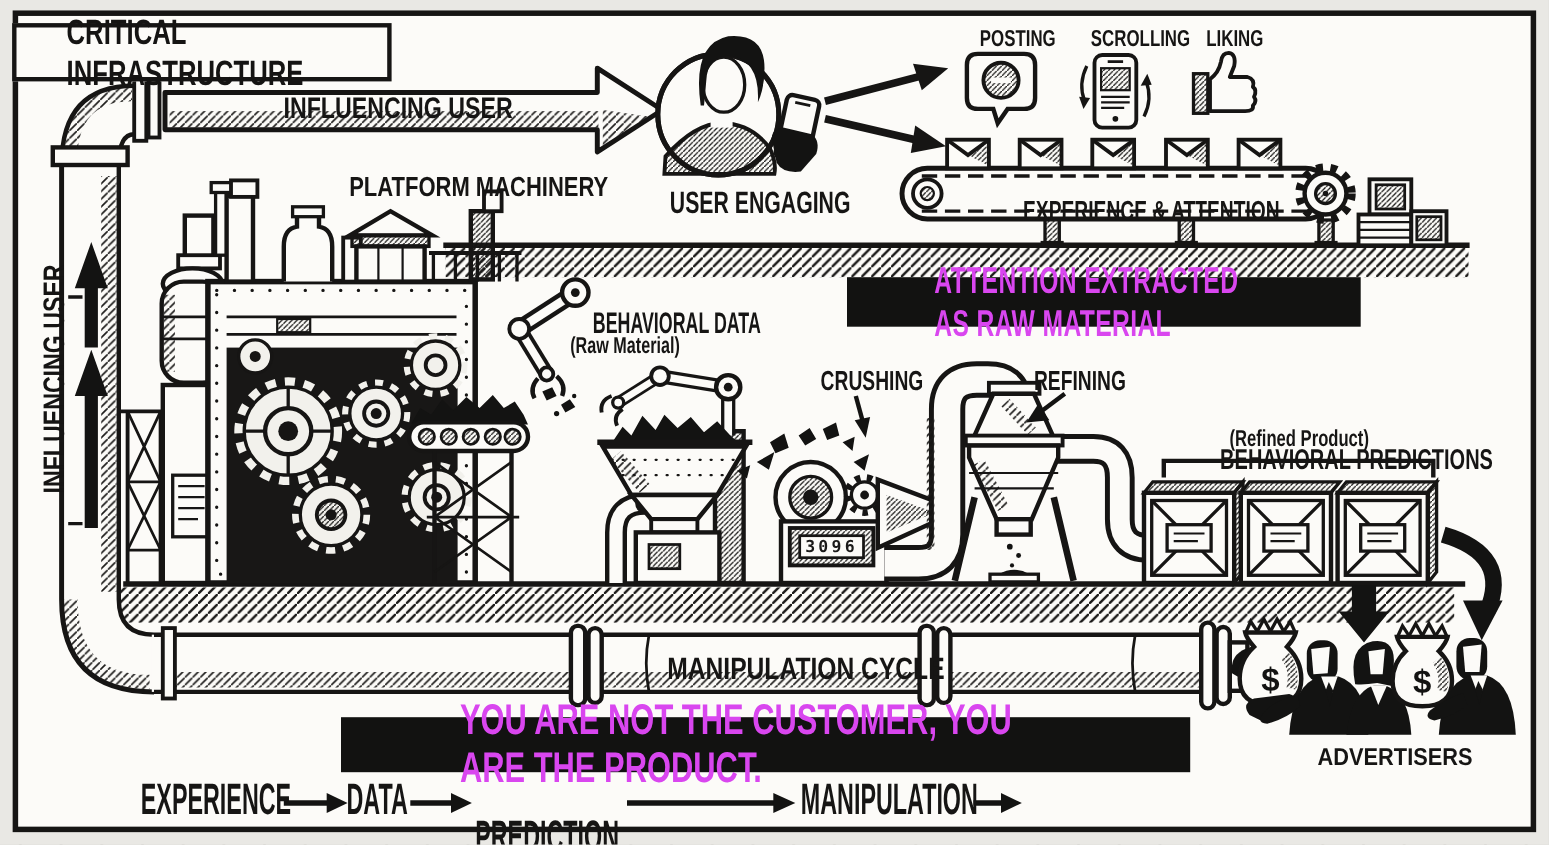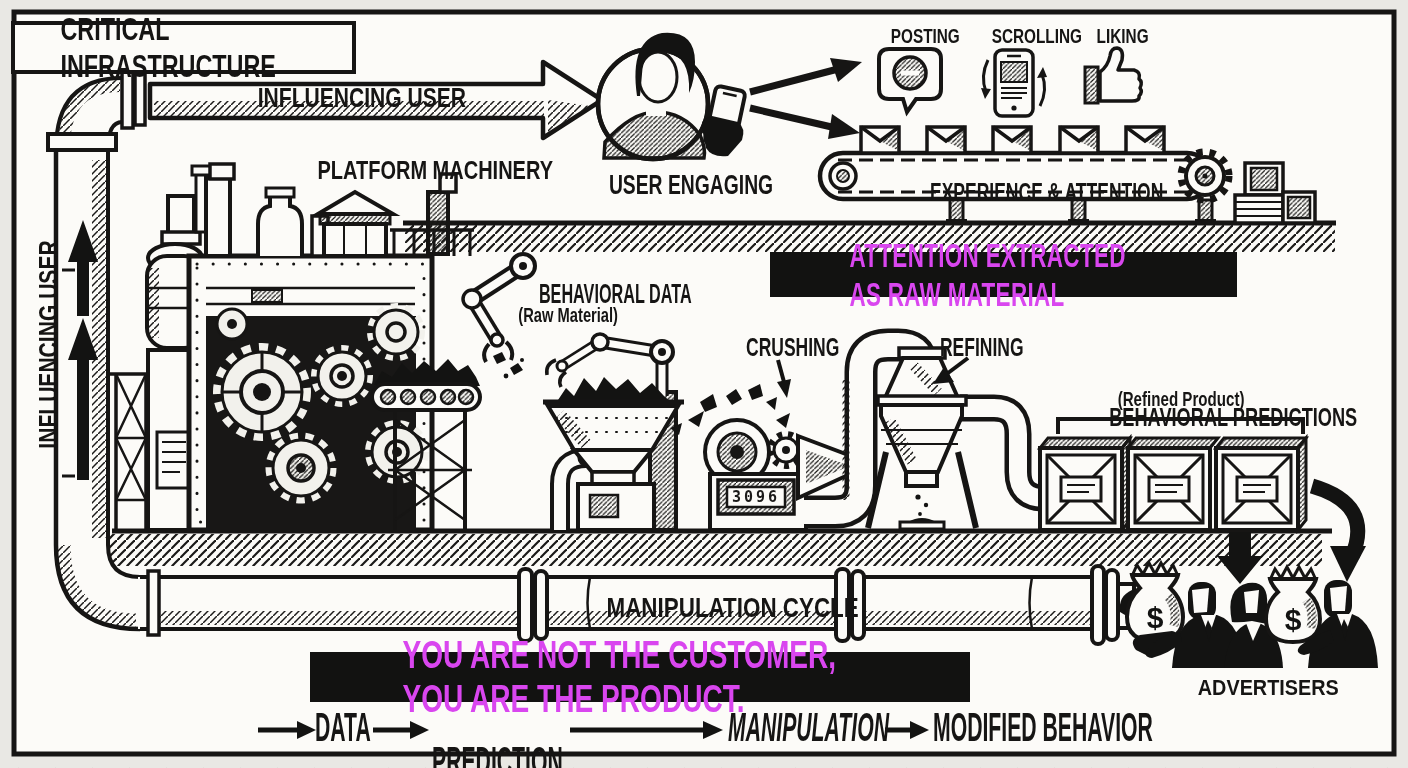--- a/index.html
+++ b/index.html
@@ -511,34 +511,34 @@
   <span class="cn" style="font-size:26px;transform:scaleX(.7);">BEHAVIORAL PREDICTIONS</span>
 </div>
 <div class="lbl" style="left:1056px;top:388px;width:250px;">
   <span class="cn" style="font-size:21px;transform:scaleX(.72);">(Refined Product)</span>
 </div>
 
 <div class="lbl" style="left:575px;top:593px;width:245px;">
   <span class="cn" style="font-size:28px;transform:scaleX(.8);">MANIPULATION CYCLE</span>
 </div>
 
-<div class="bar" style="left:310px;top:652px;width:660px;height:50px;">
+<div class="bar" style="left:310px;top:652px;width:772px;height:50px;">
   <span class="cn" style="font-size:39px;font-weight:700;transform:scaleX(.72);">YOU ARE NOT THE CUSTOMER, YOU ARE THE PRODUCT.</span>
 </div>
 
 <div class="lbl" style="left:1190px;top:676px;width:134px;">
   <span class="cn" style="font-size:22px;transform:scaleX(.9);">ADVERTISERS</span>
 </div>
 
+<div class="lbl" style="left:128px;top:706px;text-align:left;">
+  <span class="cn ol" style="font-size:40px;transform:scaleX(.53);">EXPERIENCE</span>
+</div>
 <div class="lbl" style="left:315px;top:706px;text-align:right;">
   <span class="cn ol" style="font-size:40px;transform:scaleX(.53);">DATA</span>
 </div>
 <div class="lbl" style="left:432px;top:740px;text-align:center;">
   <span class="cn ol" style="font-size:40px;transform:scaleX(.53);">PREDICTION</span>
 </div>
-<div class="lbl" style="left:728px;top:706px;text-align:left;font-style:italic;">
+<div class="lbl" style="left:728px;top:706px;text-align:left;">
   <span class="cn ol" style="font-size:40px;transform:scaleX(.53);">MANIPULATION</span>
 </div>
-<div class="lbl" style="left:933px;top:706px;text-align:left;">
-  <span class="cn ol" style="font-size:40px;transform:scaleX(.53);">MODIFIED BEHAVIOR</span>
-</div>
 
 </div>
 
 </body></html>

